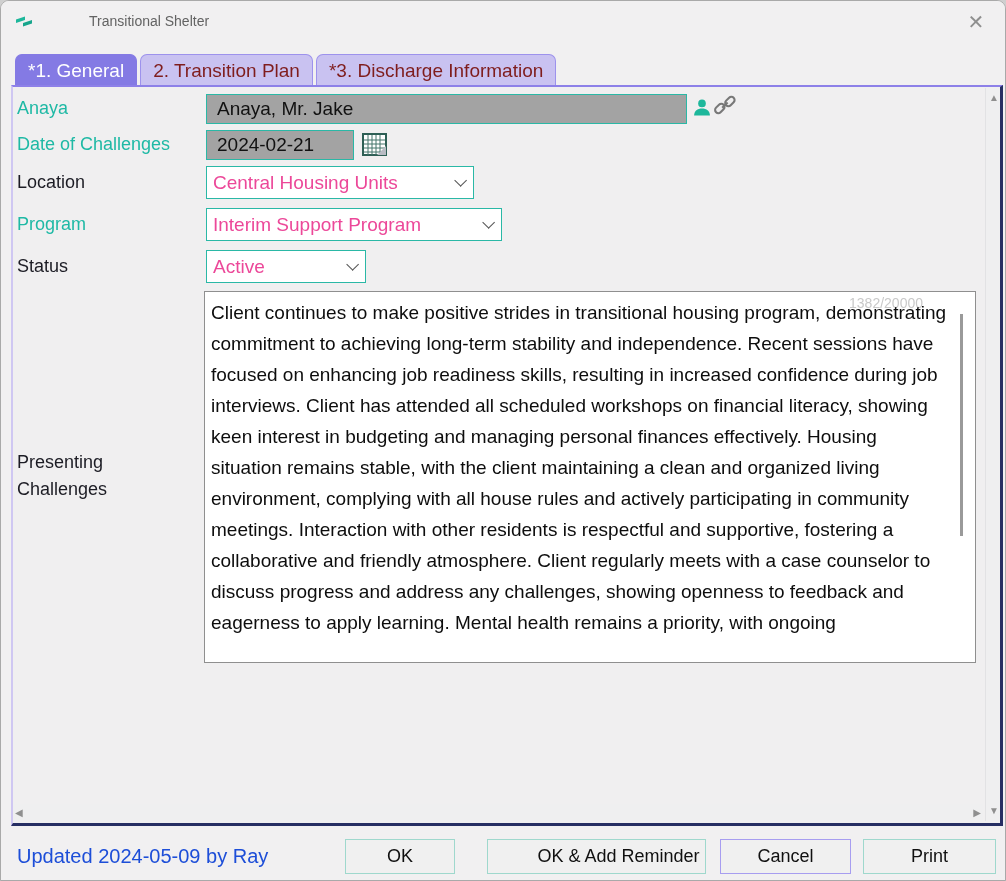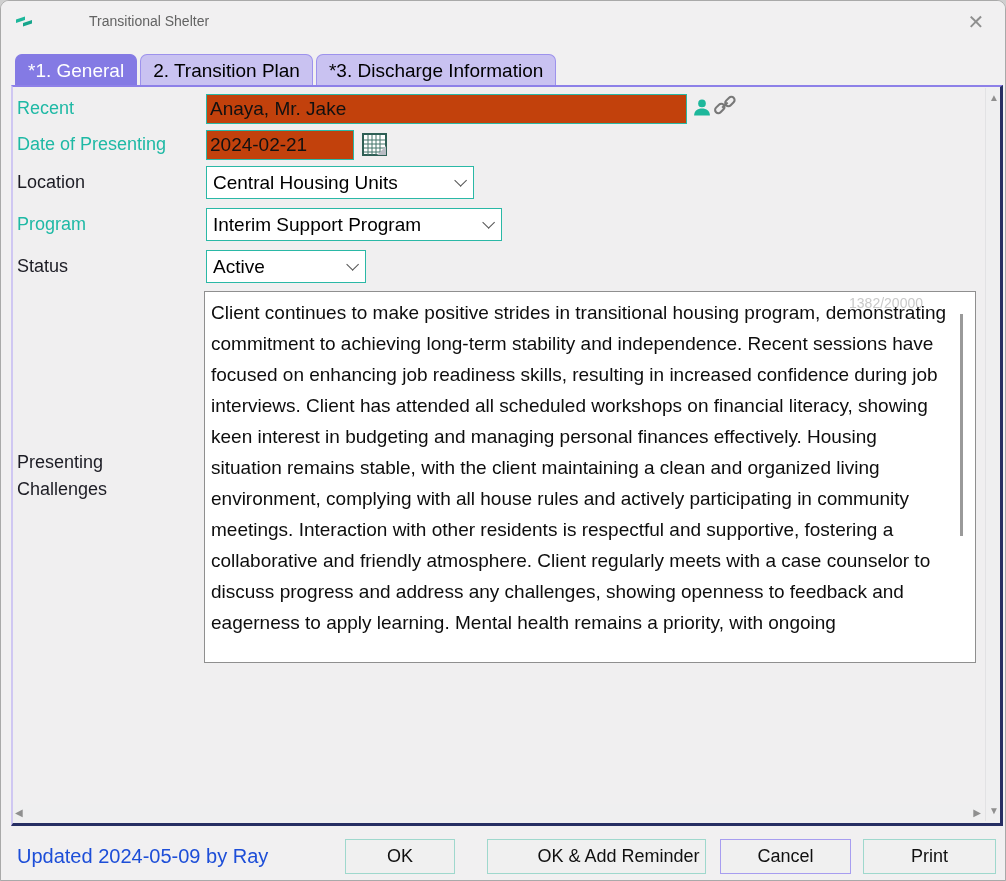--- a/index.html
+++ b/index.html
@@ -14,34 +14,34 @@
   .titlebar { position:absolute; left:0; top:0; width:100%; height:42px; background:#f1f0f1; }
   .title-icon { position:absolute; left:14px; top:13px; width:18px; height:15px; }
   .title-text { position:absolute; left:40px; top:12px; font-size:14px; color:#636363;margin-left:48px; }
   .close-btn { position:absolute; right:12px; top:6px; width:34px; height:30px;
     display:flex; align-items:center; justify-content:center;
     font-size:20px; color:#8f8f8f; cursor:pointer; font-weight:300; }
   
   .tabstrip { position:absolute; left:14px; top:53px; height:32px; display:flex; gap:3px; }
   .tab { height:32px; padding:0 12px; display:flex; align-items:center;
     font-size:19px; border-radius:7px 7px 0 0; border:1px solid #9d92ec; border-bottom:none;
-    background:#c9c2f1; color:#000000; cursor:pointer; white-space:nowrap; }
+    background:#c9c2f1; color:#7f1d1d; cursor:pointer; white-space:nowrap; }
   .tab.active { background:#847ae4; border-color:#847ae4; color:#ffffff; }
   
   .panel { position:absolute; left:10px; top:84px; width:992px; height:741px;
     background:#f0eff0;
     border-top:2px solid #8d80e8; border-left:2px solid #cfc7f2;
     border-right:3px solid #262e63; border-bottom:3px solid #262e63; }
   .field-label { position:absolute; font-size:18px; color:#1c1c24; }
   .field-label.req { color:#1fb9a5; }
-  .text-input { position:absolute; background:#c2410c; border:1px solid #2ab8a6;
-    font-family:"Liberation Sans", sans-serif; font-size:19px; color:#111; padding:0 3px; }
+  .text-input { position:absolute; background:#a3a3a3; border:1px solid #2ab8a6;
+    font-family:"Liberation Sans", sans-serif; font-size:19px; color:#111; padding:0 10px; }
   .select-box { position:absolute; background:#ffffff; border:1px solid #2ab8a6;
     display:flex; align-items:center; justify-content:space-between;
-    font-size:19px; color:#000000; padding:0 10px 0 6px; cursor:pointer; }
+    font-size:19px; color:#ec4899; padding:0 10px 0 6px; cursor:pointer; }
   .chev { width:9px; height:9px; border-right:1.6px solid #555; border-bottom:1.6px solid #555;
     transform:rotate(45deg) translateY(-3px); flex:0 0 auto; }
   .icon-btn { position:absolute; cursor:pointer; }
   
   .bigtext { position:absolute; left:203px; top:290px; width:772px; height:372px;
     background:#ffffff; border:1px solid #8f8f8f; overflow:hidden; }
   .bigtext-inner { position:absolute; left:6px; top:5px; right:24px;
     font-size:19px; line-height:31px; color:#0d0d0d; }
   .char-counter { position:absolute; right:52px; top:3px; font-size:14px; color:#c9c9c9; }
   .bigtext-thumb { position:absolute; right:12px; top:22px; width:3px; height:222px; background:#9a9a9a; }
@@ -73,35 +73,35 @@
   </div>
 
   <div class="tabstrip">
     <div class="tab active">*1. General</div>
     <div class="tab">2. Transition Plan</div>
     <div class="tab">*3. Discharge Information</div>
   </div>
 
   <div class="panel"></div>
 
-  <span class="field-label req" style="left:16px; top:97px;">Recent</span>
+  <span class="field-label req" style="left:16px; top:97px;">Anaya</span>
   <input class="text-input" style="left: 205px; top: 93px; width: 481px; height: 30px;" value="Anaya, Mr. Jake">
   <svg class="icon-btn" style="left:691px; top:96px;" width="20" height="22" viewBox="0 0 24 24">
     <circle cx="12" cy="6.5" r="4.6" fill="#1db79b"></circle>
     <path d="M2.5 21 C2.5 15.5 6.6 12.6 12 12.6 C17.4 12.6 21.5 15.5 21.5 21 Z" fill="#1db79b"></path>
   </svg>
   <svg class="icon-btn" style="left:712px; top:92px;" width="24" height="24" viewBox="0 0 24 24">
     <g fill="none" stroke="#787878" stroke-width="2.1">
       <rect x="1.5" y="12.2" width="10.6" height="6.4" rx="3.2" transform="rotate(-45 6.8 15.4)"></rect>
       <rect x="11.6" y="5.2" width="10.6" height="6.4" rx="3.2" transform="rotate(-45 16.9 8.4)"></rect>
       <path d="M9.2 14.8 L14.6 9.4"></path>
     </g>
   </svg>
 
-  <span class="field-label req" style="left:16px; top:133px;">Date of Presenting</span>
+  <span class="field-label req" style="left:16px; top:133px;">Date of Challenges</span>
   <input class="text-input" style="left: 205px; top: 129px; width: 148px; height: 30px;" value="2024-02-21">
   <svg class="icon-btn" style="left:361px; top:132px;" width="25" height="23" viewBox="0 0 25 23">
     <rect x="1" y="1" width="23" height="21" fill="#ffffff" stroke="#2e5f55" stroke-width="2"></rect>
     <g stroke="#44756a" stroke-width="1">
       <line x1="2" y1="7" x2="23" y2="7"></line>
         <line x1="2" y1="11" x2="23" y2="11"></line>
       <line x1="2" y1="15" x2="23" y2="15"></line>
         <line x1="2" y1="19" x2="23" y2="19"></line>
       <line x1="6" y1="2" x2="6" y2="22"></line>
         <line x1="10" y1="2" x2="10" y2="22"></line>

